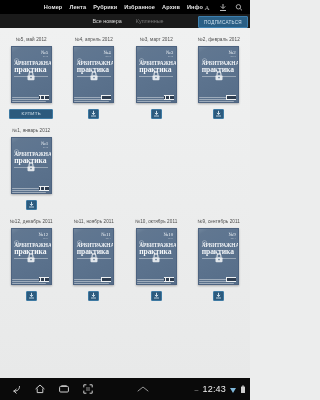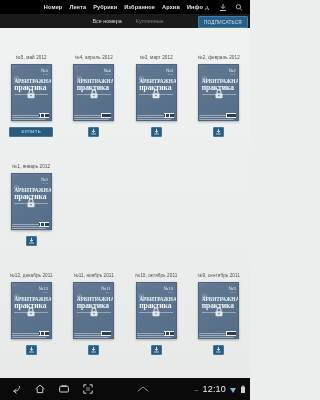--- a/index.html
+++ b/index.html
@@ -43,22 +43,22 @@
   }
 
   
   .content {
     position: absolute; top: 28px; left: 0; right: 0; bottom: 22px;
     background: linear-gradient(180deg,#f0f1f1 0%,#e8e9e9 100%);
     overflow: hidden;
   }
   .grid-row { display: flex; }
   .cell {
-    width: 62.5px; padding-top: 3px;
-    display: flex; flex-direction: column; align-items: center; margin-top: 24px;
+    width: 62.5px; padding-top: 9px;
+    display: flex; flex-direction: column; align-items: center;
   }
   .issue-label {
     font-size: 4.6px; color: #4a4a4a; letter-spacing: .1px;
     white-space: nowrap; margin-bottom: 4px; text-align: center;
   }
 
   
   .cover {
     width: 41px; height: 57px;
     background: linear-gradient(150deg,#70859c 0%,#64799180 8%,#5e7590 30%,#566d88 100%);
@@ -493,21 +493,21 @@
         </svg>
       </span>
     </div>
     <span class="navcaret">
       <svg width="14" height="10" viewBox="0 0 14 10">
         <path d="M2 7 L7 3 L12 7" stroke="#c4c4c4" stroke-width="1" fill="none" stroke-linecap="round"></path>
       </svg>
     </span>
     <div class="statusarea">
       <span class="dash">–</span>
-      <span class="clock">12:10</span>
+      <span class="clock">12:43</span>
       <span class="sysicon">
         <svg width="8" height="9" viewBox="0 0 8 9">
             <path d="M1 3 L7 3 L4 8 Z" fill="#7fb7d9"></path>
           </svg>
       </span>
       <span class="sysicon">
         <svg width="6" height="9" viewBox="0 0 6 9">
           <rect x="1" y="1.4" width="4" height="6.6" rx=".5" fill="#cfcfcf"></rect>
           <rect x="2" y=".6" width="2" height="1" fill="#cfcfcf"></rect>
         </svg>

